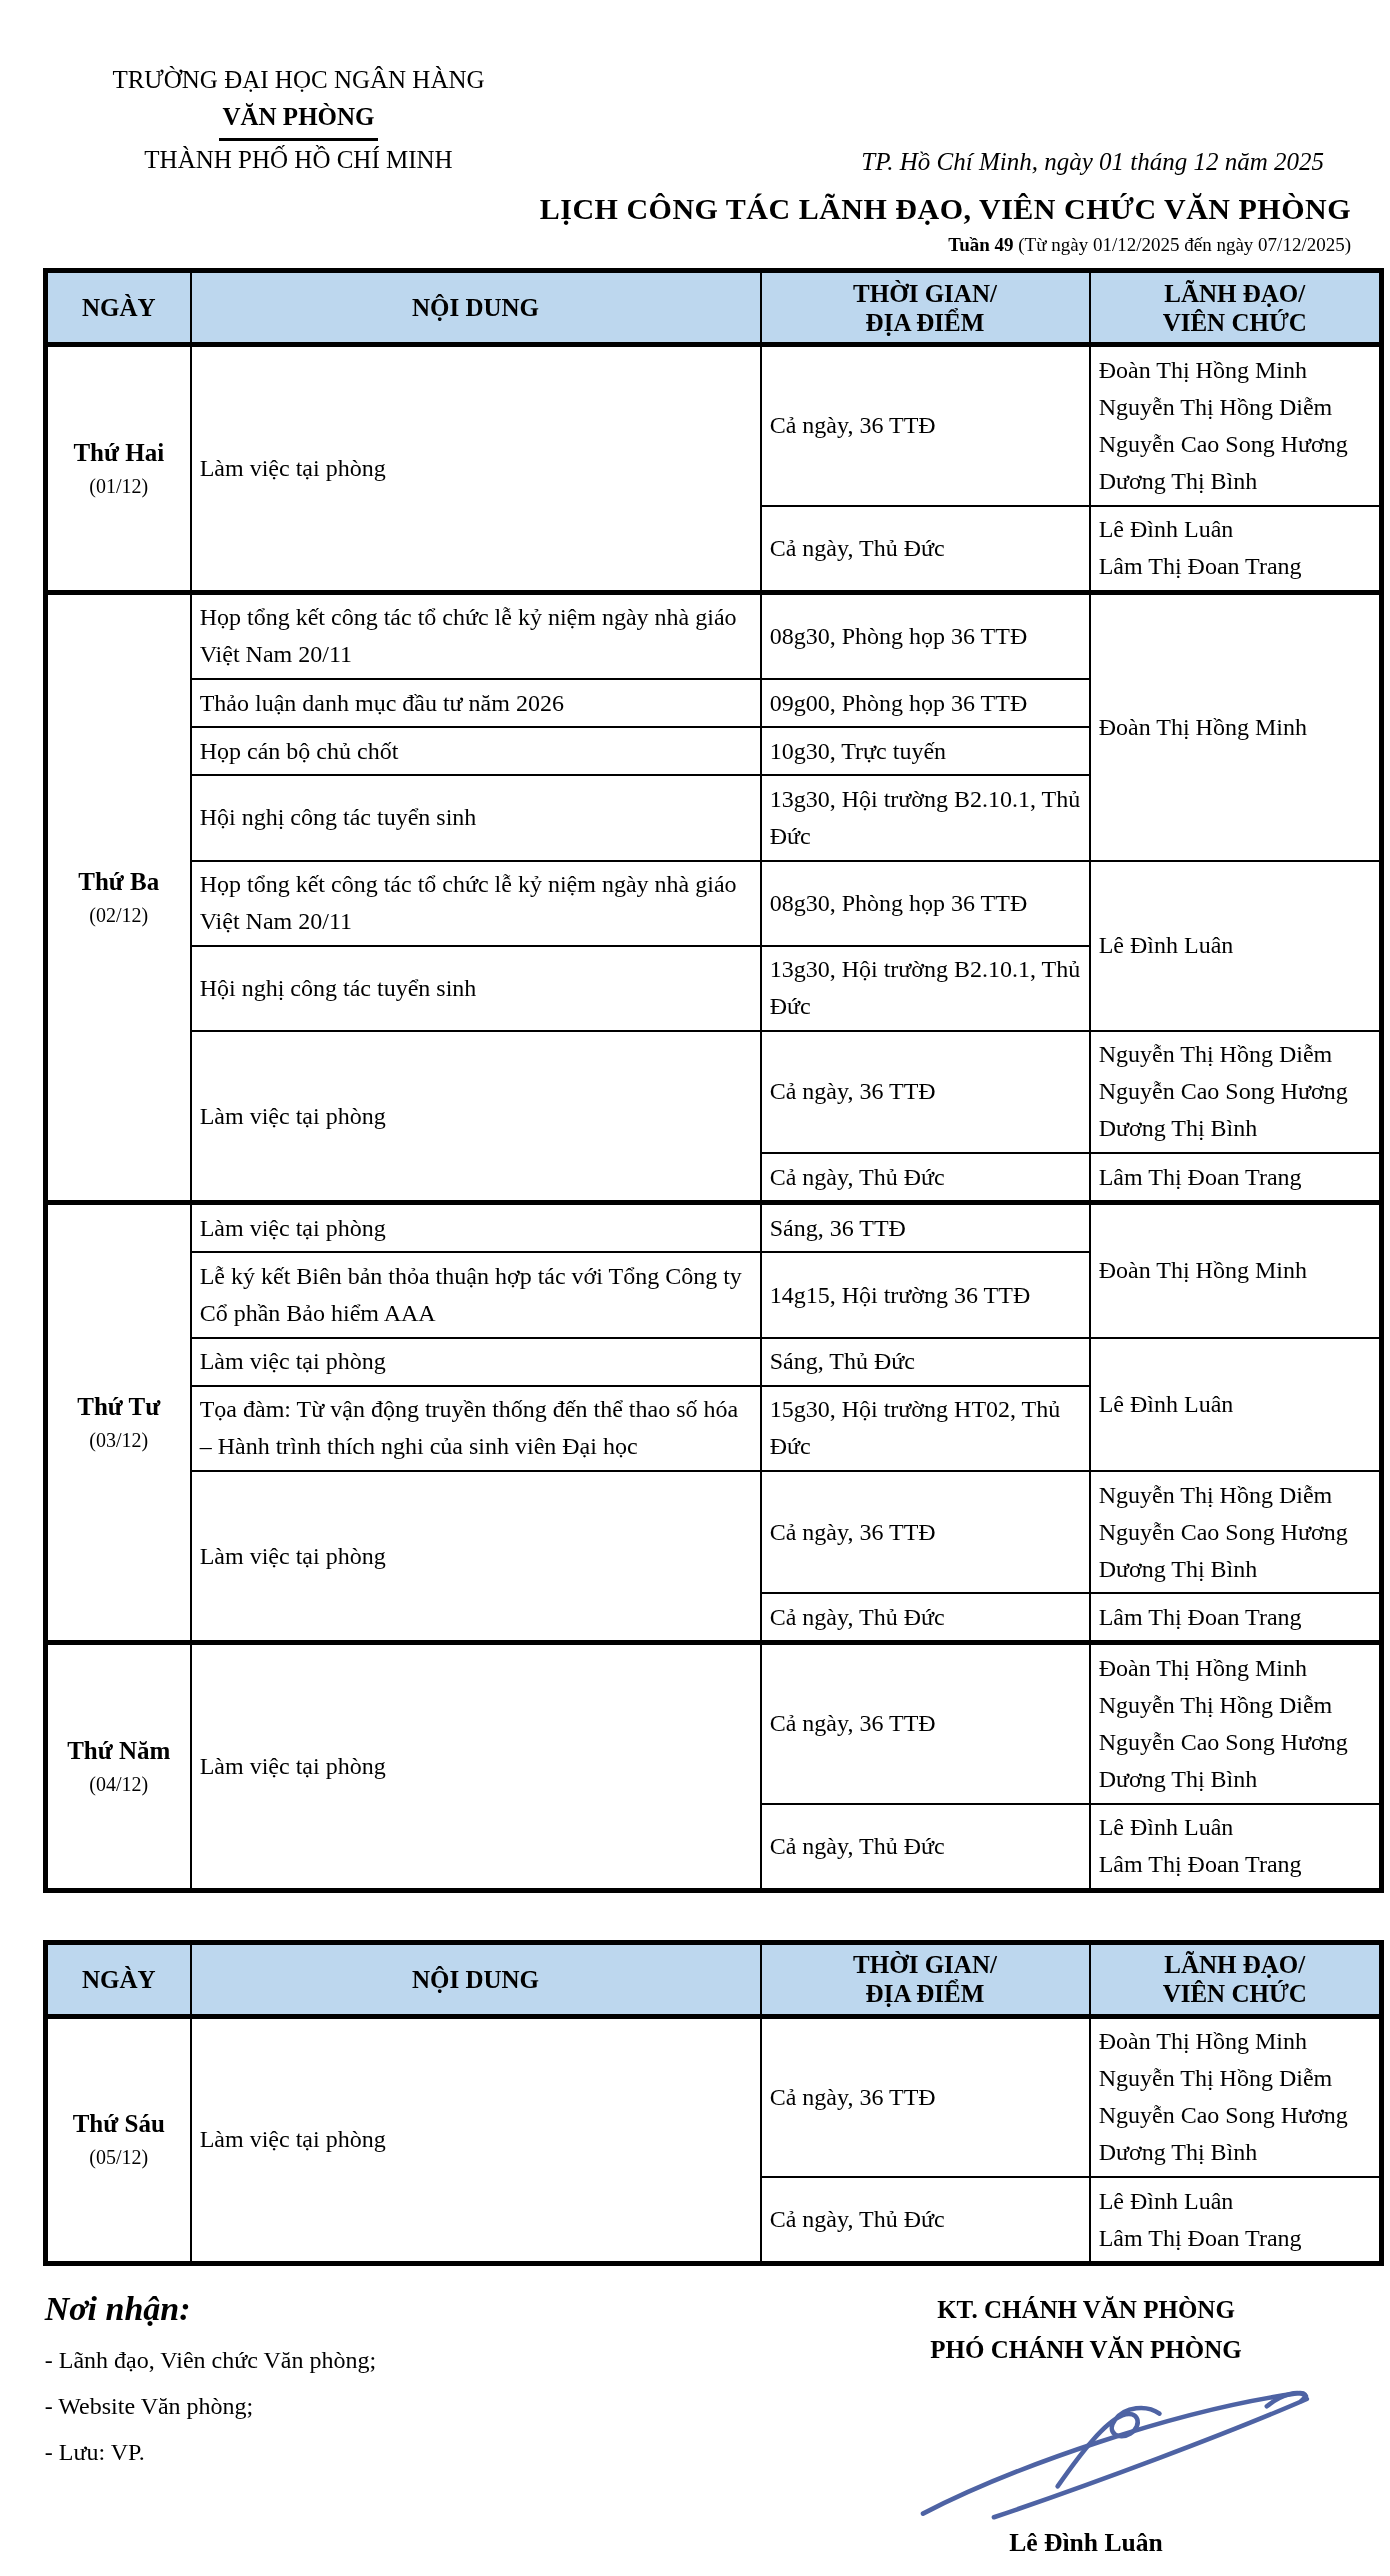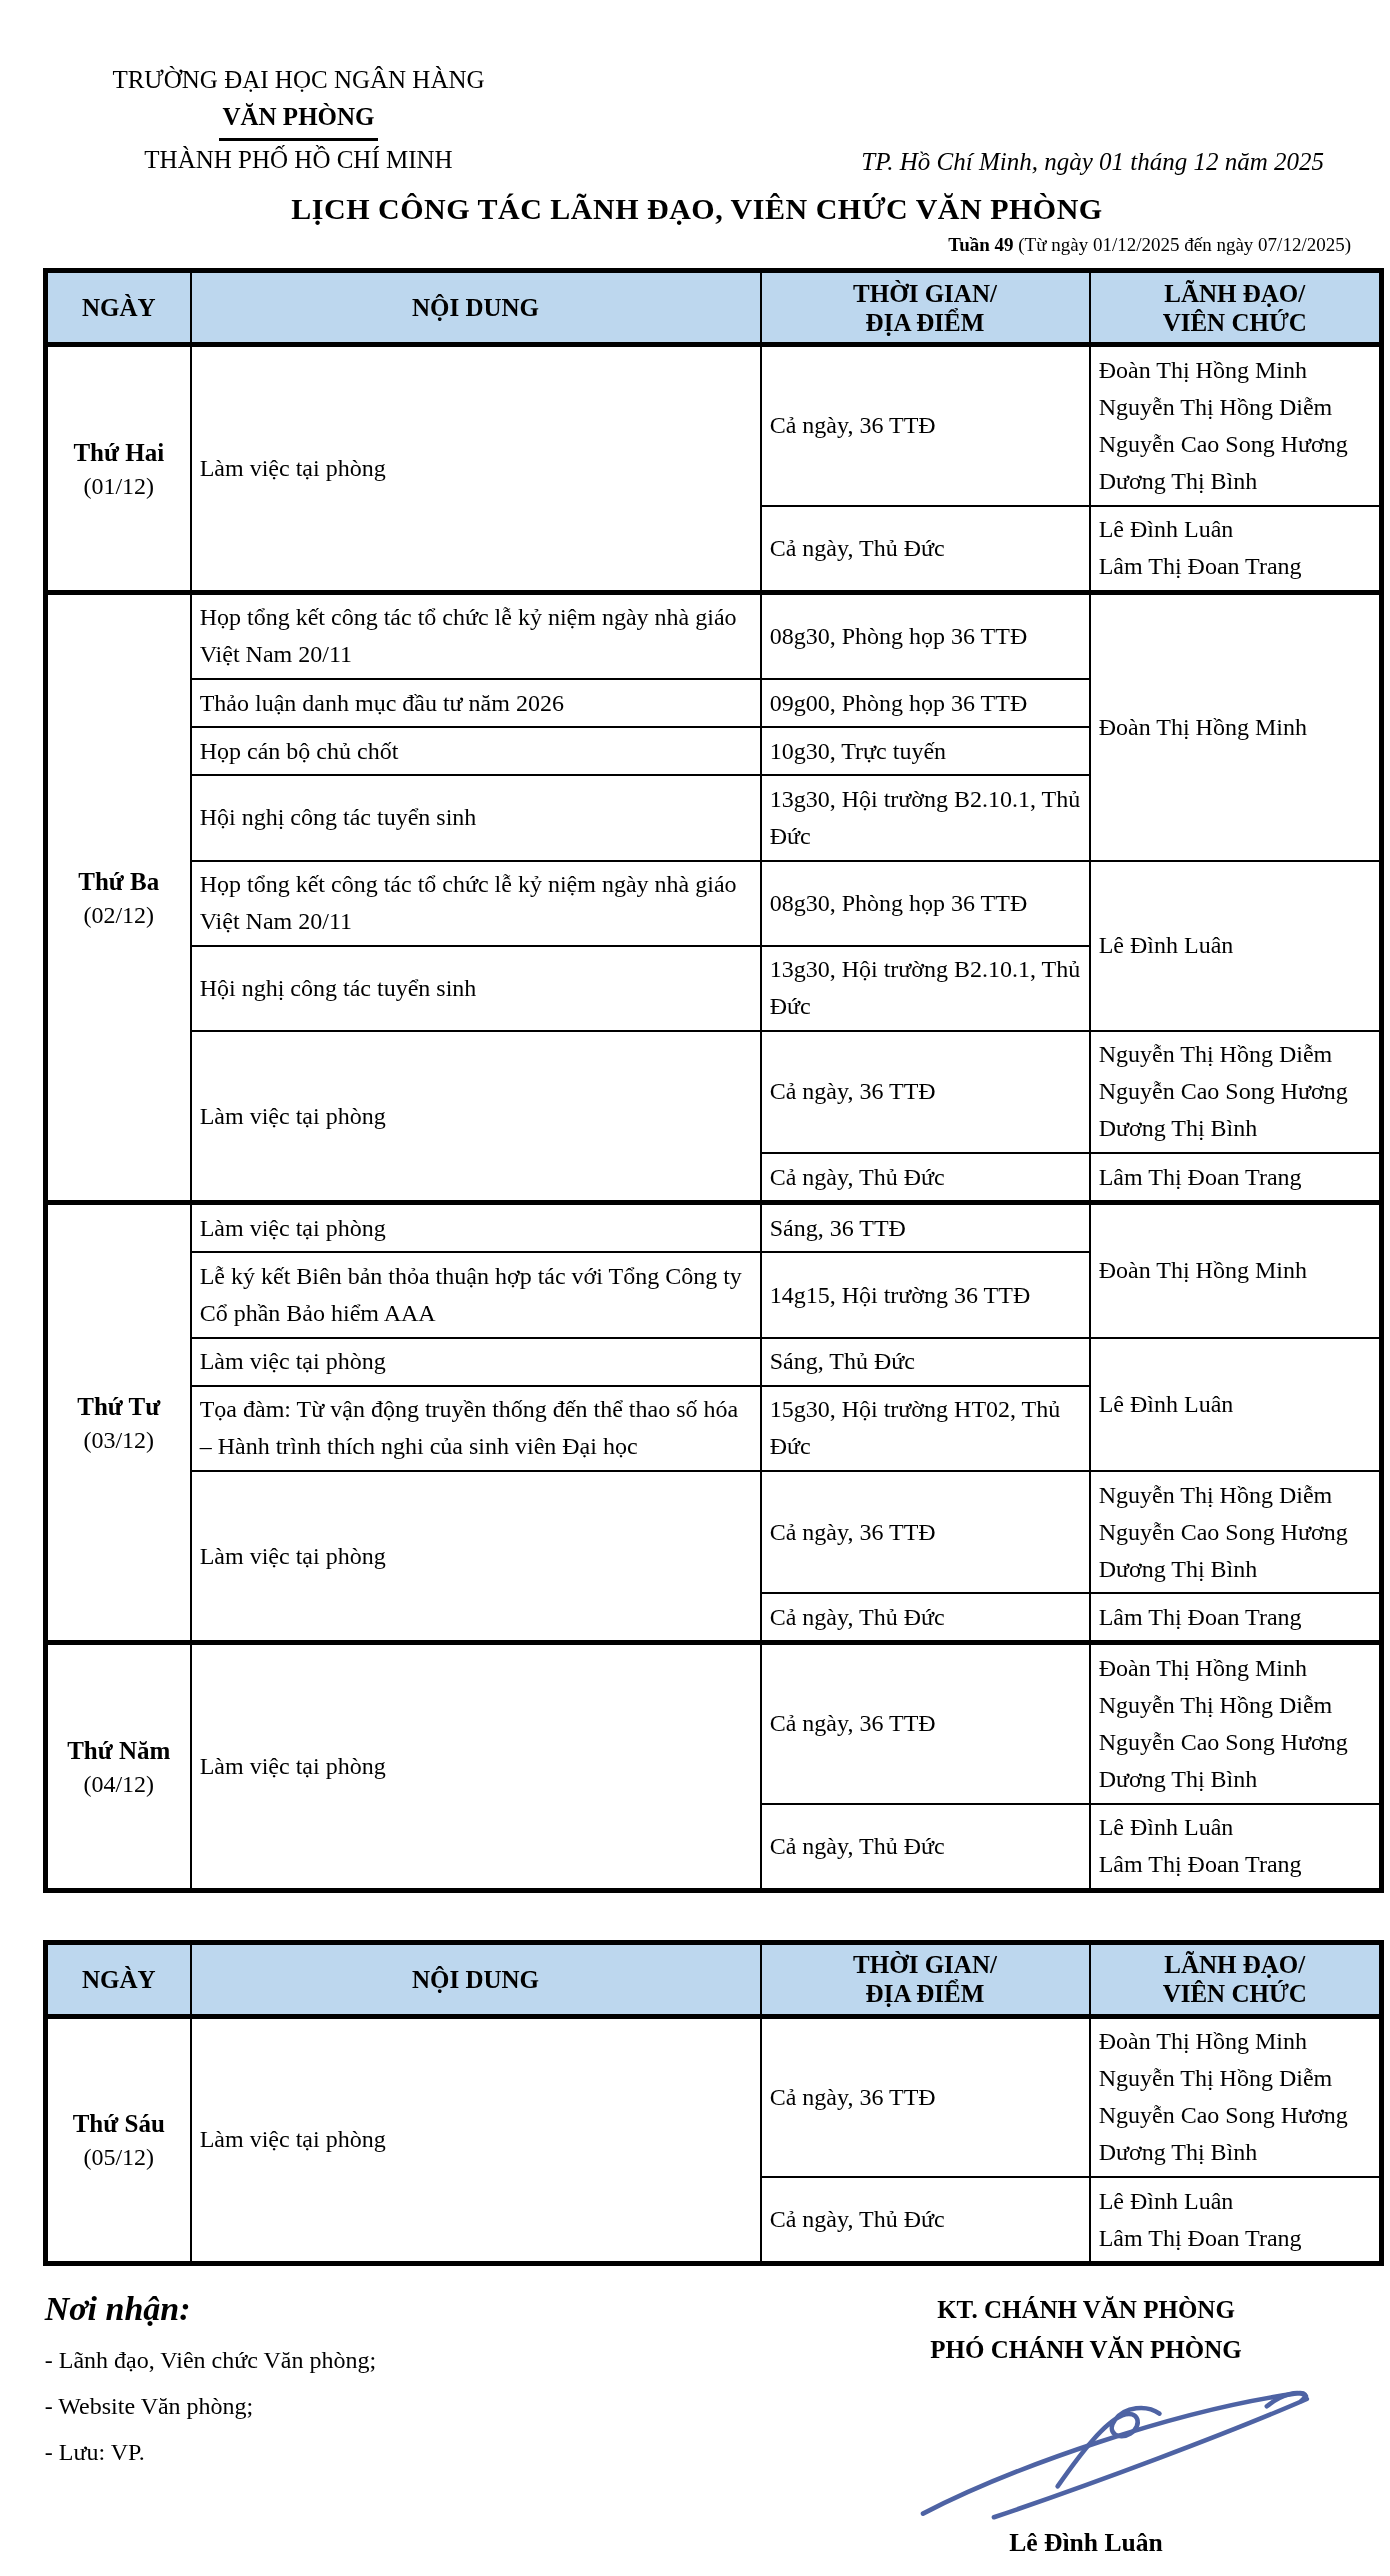--- a/index.html
+++ b/index.html
@@ -12,41 +12,41 @@
   .page { padding:27px 11px 37px 43px; width:1362px;margin-top:34px; }
 
   
   .letterhead { display:flex; justify-content:space-between; align-items:flex-end; }
   .org { width:511px; text-align:center; font-size:25px; line-height:37px; }
   .org .org-office {
     font-weight:bold; display:inline-block;
     border-bottom:3.7px solid #000; padding:0 3.7px 2.7px 3.7px;
   }
   .dateline { font-style:italic; font-size:25px; padding-right:27px; padding-bottom:1.8px; }
-  .doc-title { text-align:center; font-weight:bold; font-size:30px; margin-top:14.6px; letter-spacing:0.5px; }
+  .doc-title { text-align:right; font-weight:bold; font-size:30px; margin-top:14.6px; letter-spacing:0.5px; }
   .doc-week { text-align:right; font-size:19px; margin-top:7.3px; }
   .doc-week .wk { font-weight:bold; }
 
   
   table.sched {
     width:1337px; border-collapse:collapse; table-layout:fixed;
     border:5.5px solid #000; font-size:24px; margin-top:12.8px;
   }
   table.sched col.c1 { width:145px; }
   table.sched col.c2 { width:570px; }
   table.sched col.c3 { width:329px; }
   table.sched col.c4 { width:292px; }
   table.sched th, table.sched td { border:2.7px solid #000; vertical-align:middle; }
   table.sched th {
     background:#BDD7EE; font-weight:bold; text-align:center;
     font-size:25px; line-height:29px; padding:5.5px 3.7px; border-bottom:4.6px solid #000;
   }
   td.d { text-align:center; padding:3.7px 1.8px; }
   td.d .dname { font-weight:bold; font-size:25px; line-height:35px; }
-  td.d .ddate { font-size:24px; line-height:33px; }
+  td.d .ddate { font-size:20px; line-height:33px; }
   td.c, td.t, td.p { text-align:left; padding:4.6px 5.5px 4.6px 8.2px; line-height:37px; }
   tr.g > td { border-top:5.5px solid #000; }
   .ml { white-space:pre-line; }
   .gap { height:47px; }
   table.t2 { margin-top:0; }
 
   
   .footer { display:flex; justify-content:space-between; margin-top:24px; }
   .recipients { font-size:24px; padding-left:1.8px; }
   .recipients .rhead { font-weight:bold; font-style:italic; font-size:34px; margin-bottom:9px; }

